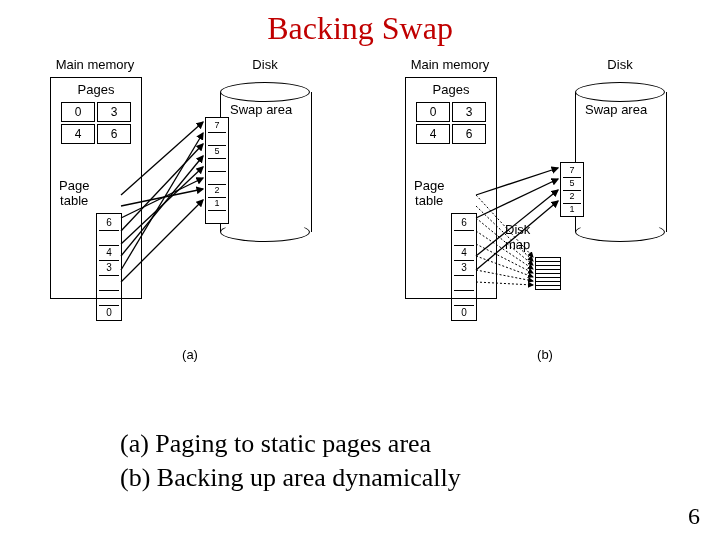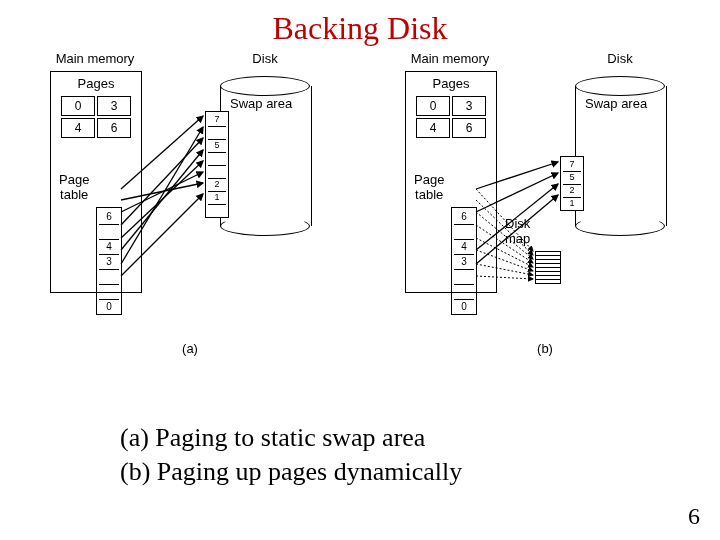--- a/index.html
+++ b/index.html
@@ -14,21 +14,21 @@
   .title {
     text-align: center;
     font-size: 32px;
     color: #c00000;
     margin-top: 10px;
   }
   .figure-area {
     position: relative;
     width: 700px;
     height: 300px;
-    margin: 4px auto 0 auto;
+    margin: 10px auto 0 auto;
   }
   .panel {
     position: absolute;
     width: 340px;
     height: 300px;
   }
   .panel-left { left: 10px; }
   .panel-right { left: 365px; }
   .lbl {
     position: absolute;
@@ -151,21 +151,21 @@
   .page-num {
     position: absolute;
     right: 20px;
     bottom: 10px;
     font-size: 24px;
   }
 </style>
 </head>
 <body>
 
-<div class="title">Backing Disk</div>
+<div class="title">Backing Swap</div>
 
 <div class="figure-area">
 
   <div class="panel panel-left">
     <span class="lbl lbl-center" style="left:75px; top:0;">Main memory</span>
     <span class="lbl lbl-center" style="left:245px; top:0;">Disk</span>
 
     <div class="mem-outer" style="left:30px; top:20px; height:220px;">
       <span class="lbl lbl-center" style="left:45px; top:4px;">Pages</span>
       <table class="pages-grid">
@@ -366,17 +366,17 @@
       <line x1="101" y1="199" x2="183" y2="133" stroke="#000" stroke-width="1.3" marker-end="url(#ah2)"></line>
       <line x1="101" y1="161" x2="183" y2="122" stroke="#000" stroke-width="1.3" marker-end="url(#ah2)"></line>
       <line x1="101" y1="138" x2="183" y2="111" stroke="#000" stroke-width="1.3" marker-end="url(#ah2)"></line>
     </svg>
 
     <span class="sublabel">(b)</span>
   </div>
 </div>
 
 <div class="captions">
-  <div>(a) Paging to static swap area</div>
-  <div>(b) Paging up pages dynamically</div>
+  <div>(a) Paging to static pages area</div>
+  <div>(b) Backing up area dynamically</div>
 </div>
 
 <div class="page-num">6</div>
 
 </body></html>

